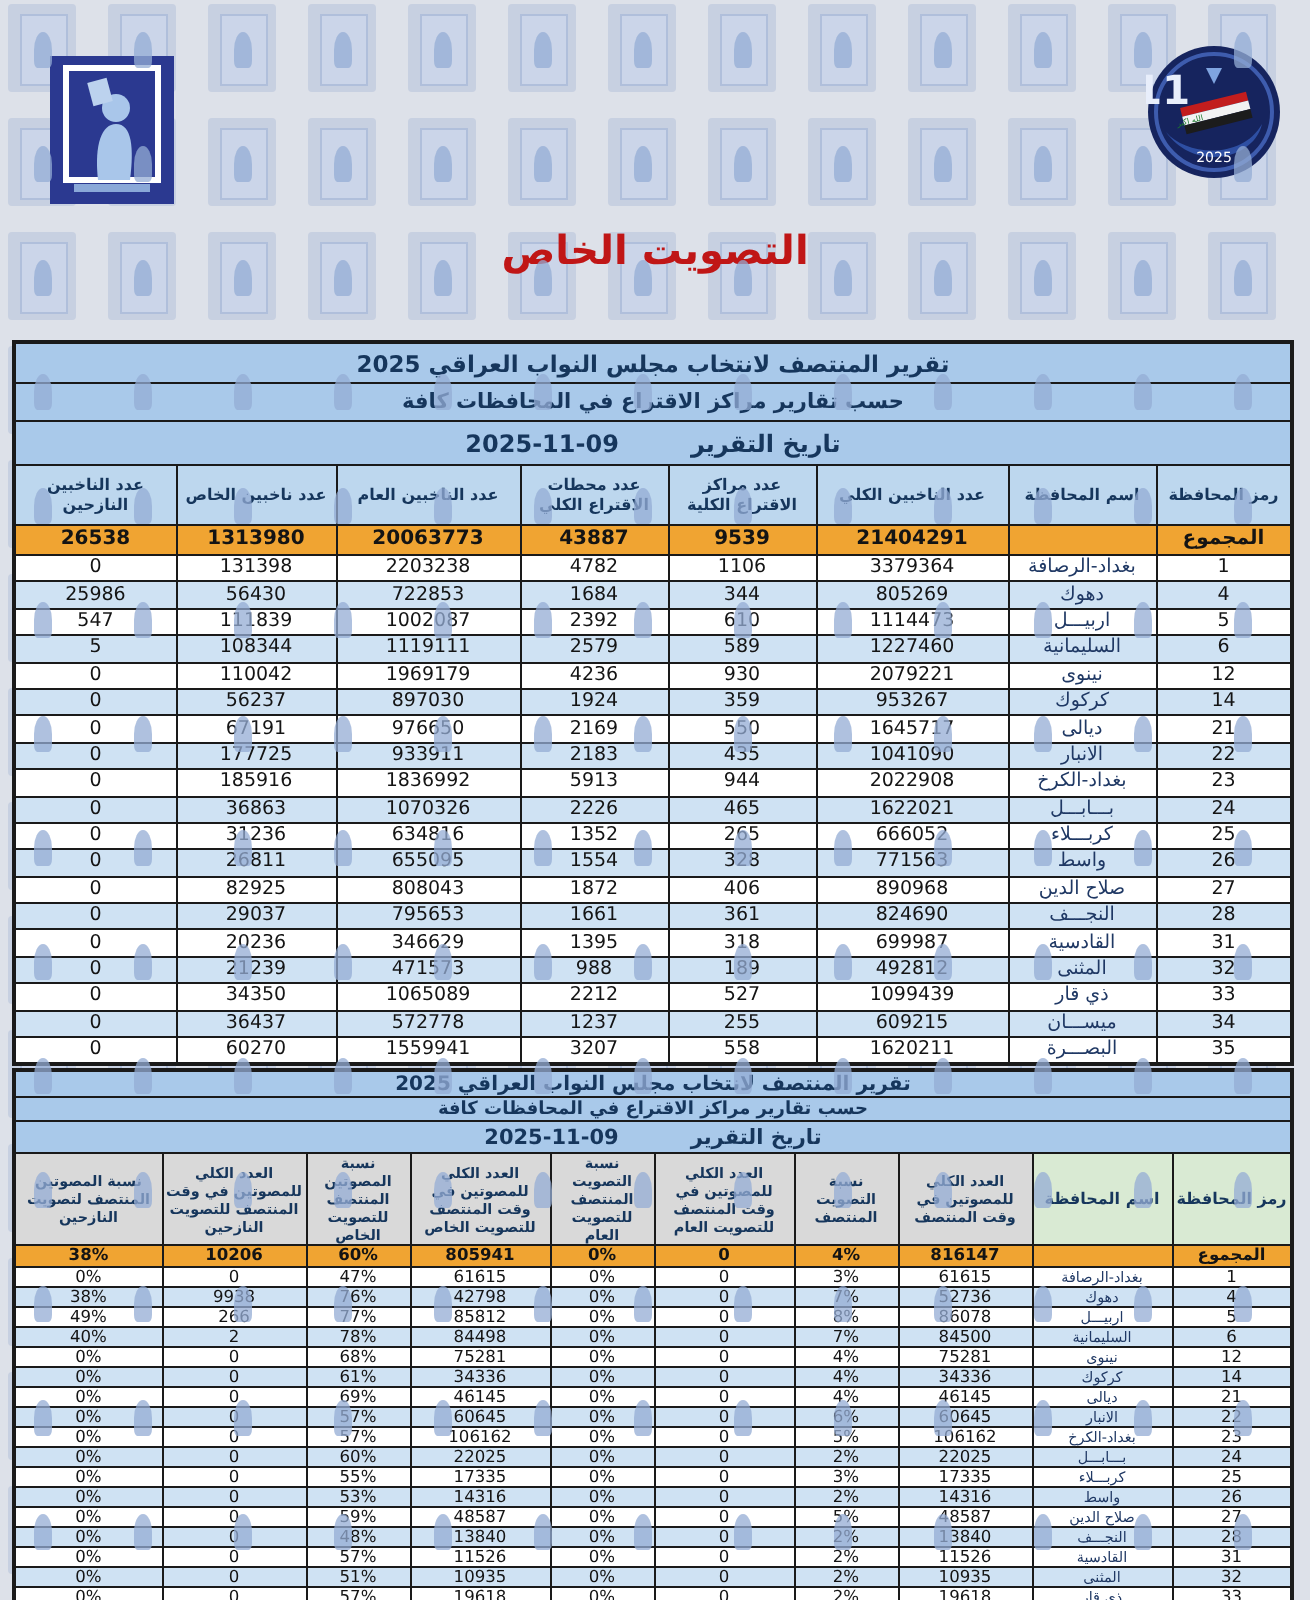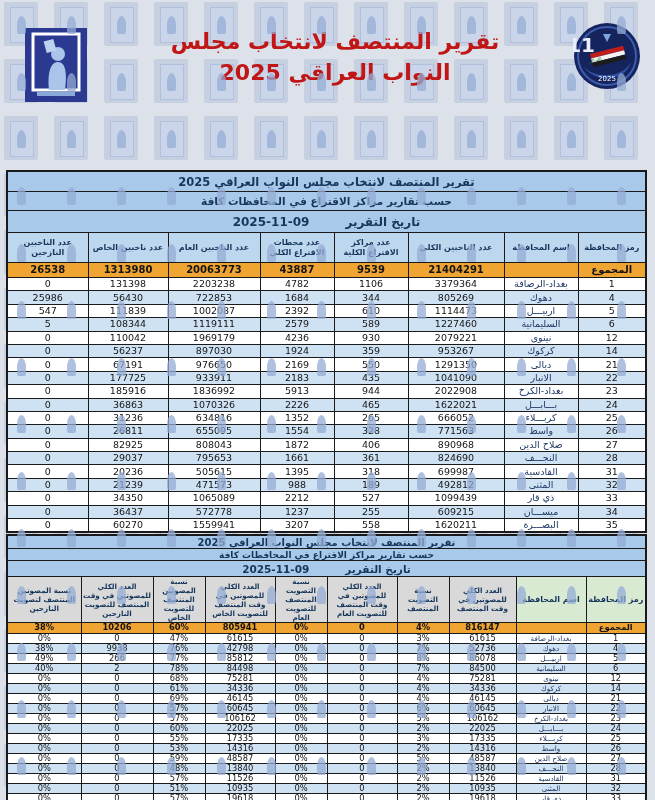--- a/index.html
+++ b/index.html
@@ -242,40 +242,37 @@
   <div class="hdr">
     <svg class="sq-logo" viewBox="0 0 62 74">
       <rect x="0" y="0" width="62" height="74" fill="#2b3990"></rect>
       <rect x="8" y="6" width="46" height="56" fill="none" stroke="#ffffff" stroke-width="3"></rect>
       <circle cx="33" cy="26" r="7" fill="#a9c6ea"></circle>
       <path d="M24 62 C22 44 26 34 33 34 C41 34 42 46 40 62 Z" fill="#a9c6ea"></path>
       <rect x="20" y="12" width="10" height="12" fill="#bcd2ee" transform="rotate(-15 25 18)"></rect>
       <rect x="12" y="64" width="38" height="4" fill="#8aa8d8"></rect>
     </svg>
 
-    <div class="title">
-      <div>تقرير المنتصف لانتخاب مجلس</div>
-      <div>النواب العراقي 2025</div>
-    </div>
 
     <svg class="round-logo" viewBox="0 0 68 68">
       <circle cx="34" cy="34" r="33" fill="#16245e"></circle>
       <circle cx="34" cy="34" r="29" fill="none" stroke="#3e5cae" stroke-width="2"></circle>
       <path d="M10 44 C20 56 48 58 58 40 C54 58 24 64 10 44 Z" fill="#2e4fa3"></path>
       <text x="22" y="30" font-size="20" font-weight="bold" fill="#e8eefb" font-family="DejaVu Sans, sans-serif">11</text>
       <g transform="rotate(-14 34 34)">
         <rect x="18" y="28" width="34" height="4.5" fill="#c21d1d"></rect>
         <rect x="18" y="32.5" width="34" height="4.5" fill="#f2f2f2"></rect>
         <rect x="18" y="37" width="34" height="4.5" fill="#1c1c1c"></rect>
         <text x="28" y="36.6" font-size="4" fill="#1d7a2e" font-family="DejaVu Sans, sans-serif">الله اكبر</text>
       </g>
       <text x="34" y="59" font-size="7" fill="#ffffff" text-anchor="middle" font-family="DejaVu Sans, sans-serif">2025</text>
       <path d="M30 12 L34 20 L38 12 Z" fill="#7fa4e0"></path>
     </svg>
 
+    <div class="subtitle">التصويت الخاص</div>
   </div>
 
   <div class="twrap" id="t1wrap">
     <table id="t1">
       <colgroup>
         <col style="width:68px">
           <col style="width:74px">
           <col style="width:96px">
           <col style="width:74px">
         <col style="width:74px">
@@ -371,21 +368,21 @@
             <td>953267</td>
             <td>359</td>
             <td>1924</td>
             <td>897030</td>
             <td>56237</td>
             <td>0</td>
           </tr>
           <tr>
             <td class="pcode">21</td>
             <td class="pname">ديالى</td>
-            <td>1291350</td>
+            <td>1645717</td>
             <td>550</td>
             <td>2169</td>
             <td>976650</td>
             <td>67191</td>
             <td>0</td>
           </tr>
           <tr class="alt">
             <td class="pcode">22</td>
             <td class="pname">الانبار</td>
             <td>1041090</td>
@@ -454,21 +451,21 @@
             <td>795653</td>
             <td>29037</td>
             <td>0</td>
           </tr>
           <tr>
             <td class="pcode">31</td>
             <td class="pname">القادسية</td>
             <td>699987</td>
             <td>318</td>
             <td>1395</td>
-            <td>505615</td>
+            <td>346629</td>
             <td>20236</td>
             <td>0</td>
           </tr>
           <tr class="alt">
             <td class="pcode">32</td>
             <td class="pname">المثنى</td>
             <td>492812</td>
             <td>189</td>
             <td>988</td>
             <td>471573</td>

